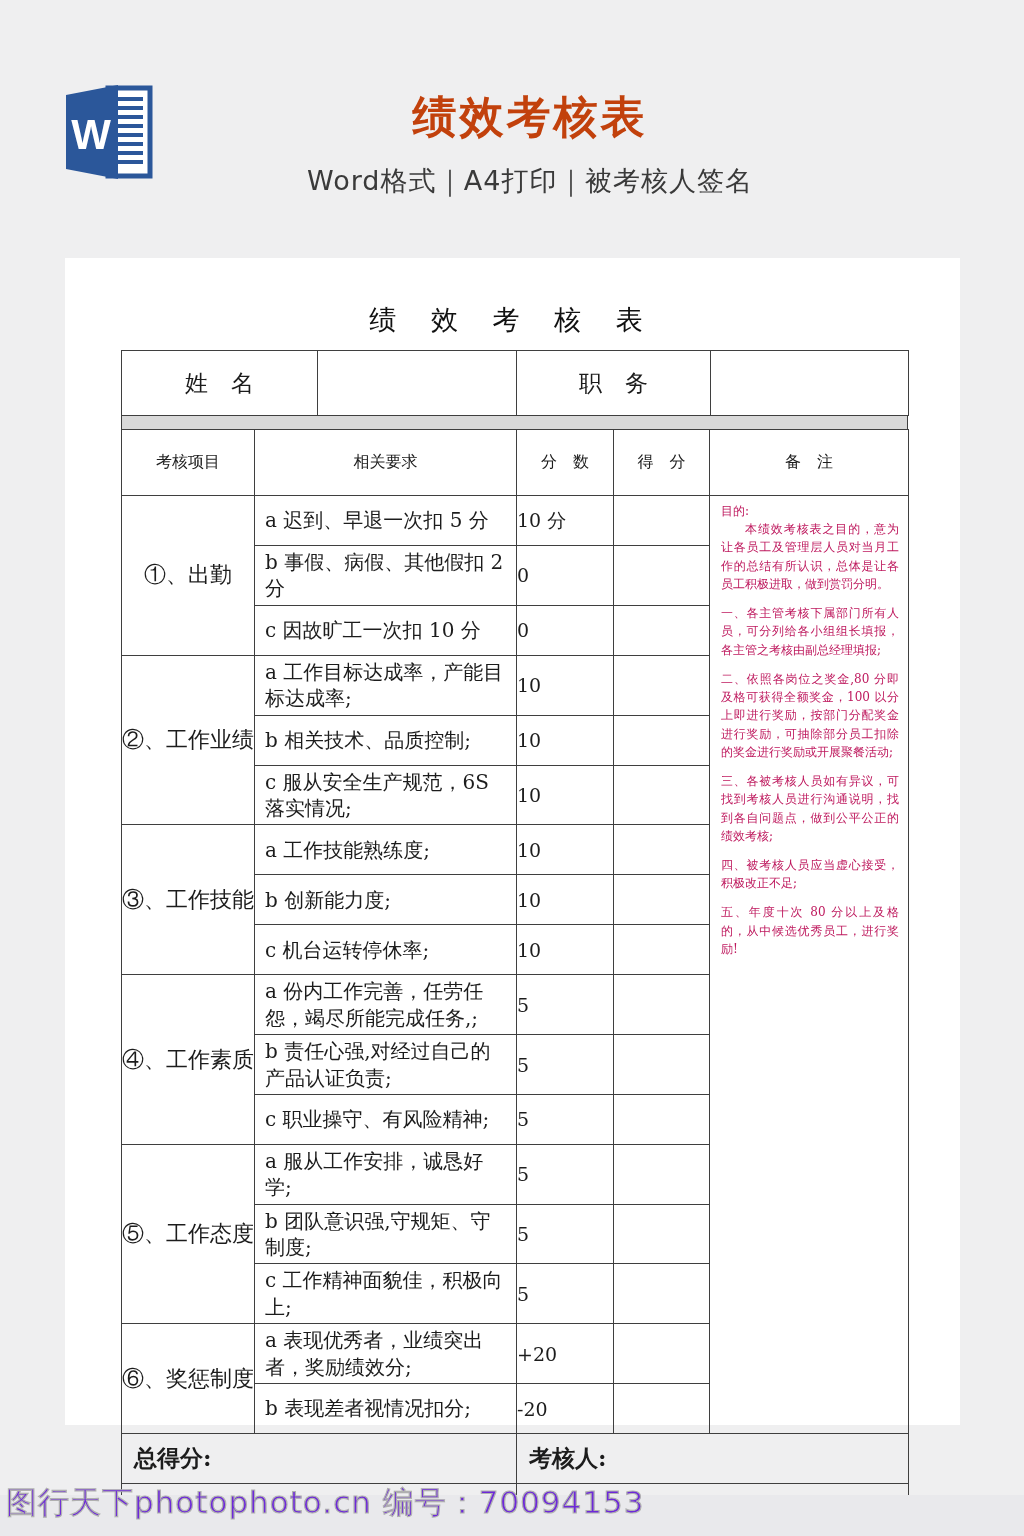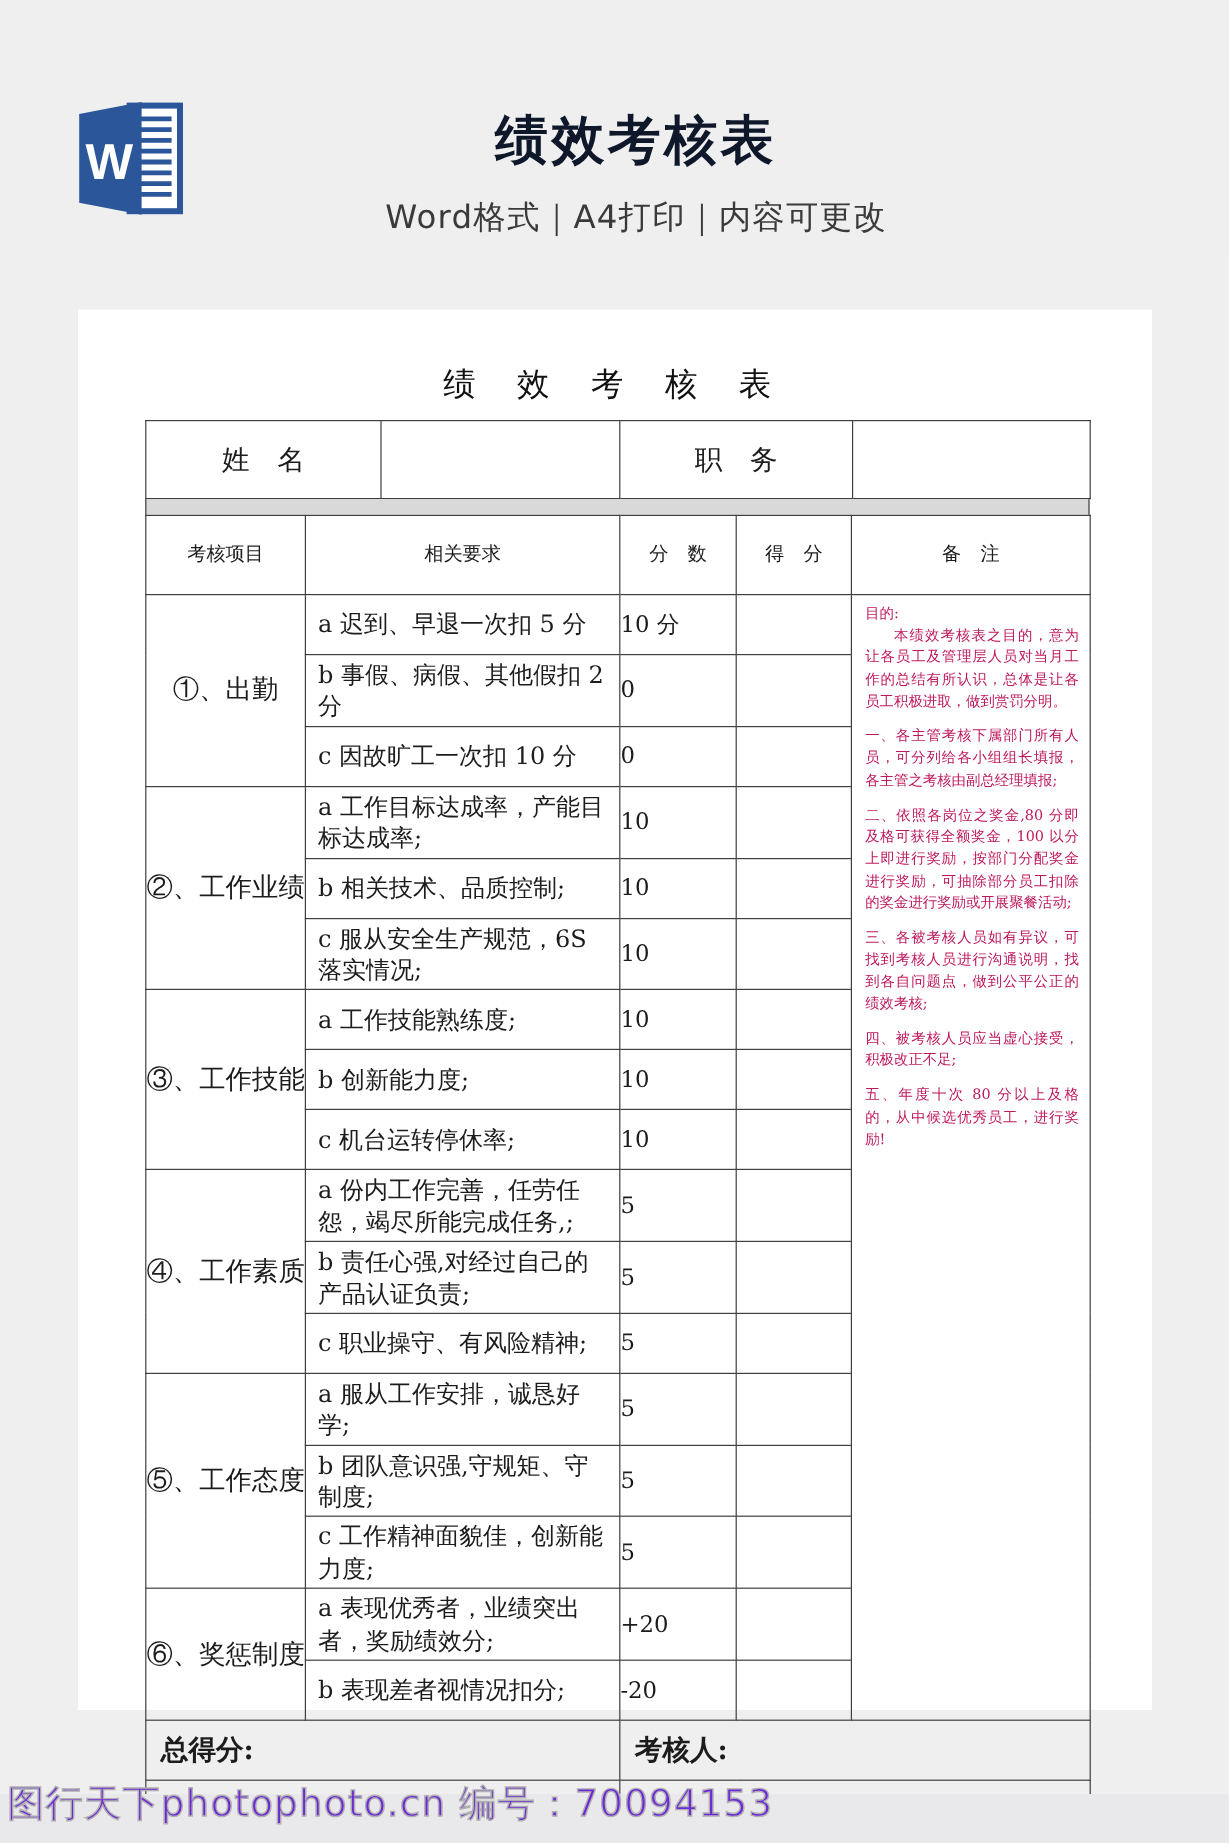--- a/index.html
+++ b/index.html
@@ -9,21 +9,21 @@
     background:#efeff0;
     font-family:"DejaVu Serif", serif;
     color:#1c1c1c;
     overflow:hidden;
   }
 
   
   .promo { position:absolute; top:0; left:0; width:1024px; height:258px; }
   .word-icon { position:absolute; left:60px; top:82px; width:100px; height:100px; }
   .promo-titles { position:absolute; left:180px; top:88px; width:700px; text-align:center; font-family:"DejaVu Sans", sans-serif; }
-  .promo-title { font-size:44px; font-weight:700; color:#0f172a; letter-spacing:3px; }
+  .promo-title { font-size:44px; font-weight:700; color:#c2410c; letter-spacing:3px; }
   .promo-subtitle { margin-top:16px; font-size:27px; color:#3a3a3a; letter-spacing:1px; }
 
   
   .page { position:absolute; left:65px; top:258px; width:895px; height:1167px; background:#ffffff; }
   .doc-title { padding-top:44px; text-align:center; font-size:27px; letter-spacing:13px; color:#111; }
   .table-stack { position:absolute; left:56px; top:92px; width:787px; }
 
   table { border-collapse:collapse; table-layout:fixed; width:787px;border-radius:20px; }
   td { border:1.5px solid #3f3f3f; vertical-align:middle; }
 
@@ -69,21 +69,21 @@
       <line x1="56" y1="53" x2="83" y2="53"></line>
       <line x1="56" y1="62" x2="83" y2="62"></line>
       <line x1="56" y1="71" x2="83" y2="71"></line>
       <line x1="56" y1="80" x2="83" y2="80"></line>
     </g>
     <polygon points="6,13 58,3 58,97 6,87" fill="#2b579a"></polygon>
     <text x="31" y="67" text-anchor="middle" font-family="Liberation Sans, sans-serif" font-weight="bold" font-size="42" fill="#ffffff">W</text>
   </svg>
   <div class="promo-titles">
     <div class="promo-title">绩效考核表</div>
-    <div class="promo-subtitle">Word格式｜A4打印｜内容可更改</div>
+    <div class="promo-subtitle">Word格式｜A4打印｜被考核人签名</div>
   </div>
 </div>
 
 <div class="page">
   <div class="doc-title">绩 效 考 核 表</div>
 
   <div class="table-stack">
 
     <table class="t-info">
       <colgroup>
@@ -204,21 +204,21 @@
         <td class="req-cell">a 服从工作安排，诚恳好学;</td>
         <td class="score-cell">5</td>
         <td class="earned-cell"></td>
       </tr>
       <tr class="item">
         <td class="req-cell">b 团队意识强,守规矩、守制度;</td>
         <td class="score-cell">5</td>
         <td class="earned-cell"></td>
       </tr>
       <tr class="item">
-        <td class="req-cell">c 工作精神面貌佳，创新能力度;</td>
+        <td class="req-cell">c 工作精神面貌佳，积极向上;</td>
         <td class="score-cell">5</td>
         <td class="earned-cell"></td>
       </tr>
 
       <tr class="item">
         <td class="cat-cell" rowspan="2">⑥、奖惩制度</td>
         <td class="req-cell">a 表现优秀者，业绩突出者，奖励绩效分;</td>
         <td class="score-cell">+20</td>
         <td class="earned-cell"></td>
       </tr>

